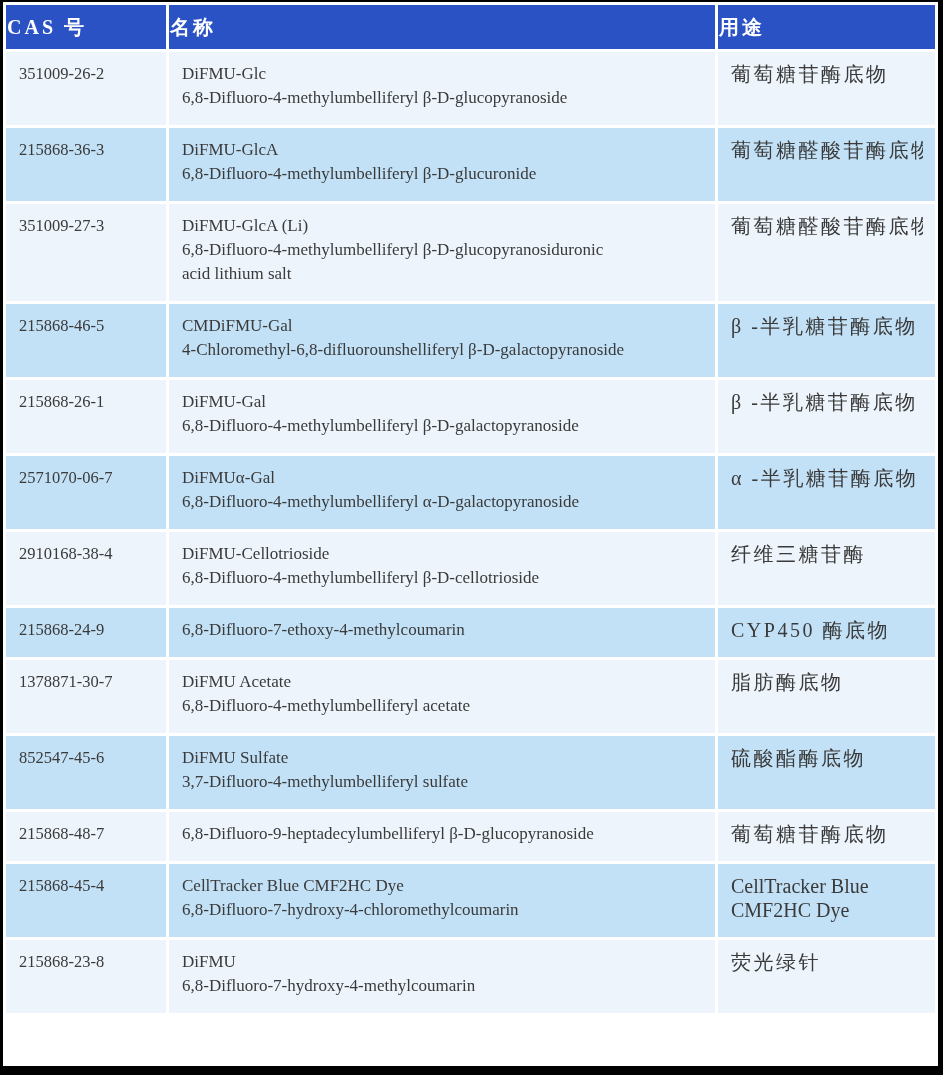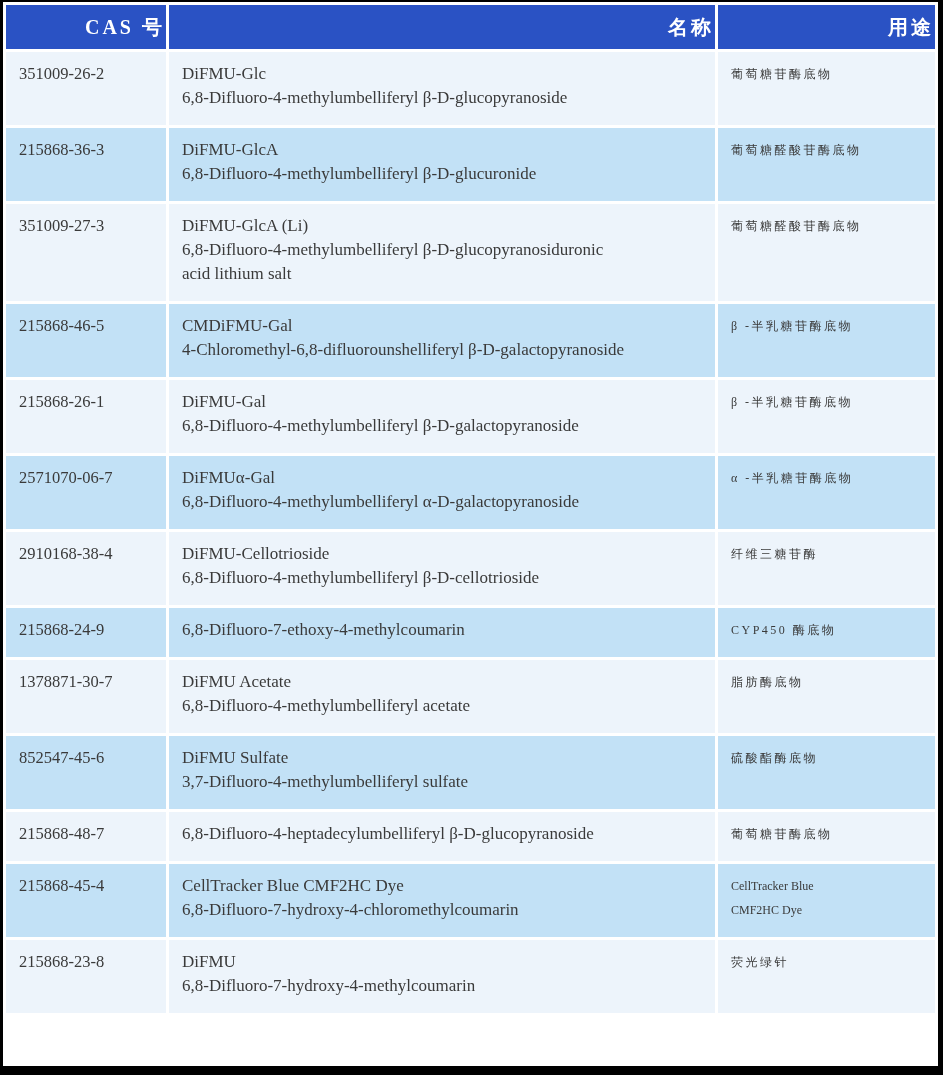--- a/index.html
+++ b/index.html
@@ -15,32 +15,32 @@
     border-collapse:separate;border-spacing:3px;
     background:#ffffff;table-layout:fixed;
   }
   col.c-cas{width:160px;}
   col.c-name{width:546px;}
   th{
     background:var(--header-bg,#2a52c4);
     color:var(--header-text,#fff);
     font-size:20px;font-weight:bold;
     height:42px;letter-spacing:3px;
-    text-align:right;vertical-align:middle;
+    text-align:left;vertical-align:middle;
   }
   td{
     vertical-align:top;
     padding:10px 12px 15px 13px;
     font-size:17px;line-height:24px;
     color:var(--text,#3a3a3a);
   }
   tbody tr:nth-child(odd) td{background:var(--row-light,#edf4fb);}
   tbody tr:nth-child(even) td{background:var(--row-highlight,#c2e1f6);}
   td.cas-cell{font-size:16.5px;}
-  td.use-cell{font-size:12px;margin-left:30px;}
+  td.use-cell{font-size:20px;margin-left:30px;}
   .use-line.cjk{letter-spacing:2.5px;}
   .name-line,.use-line{white-space:nowrap;overflow:hidden;}
 </style>
 </head>
 <body>
 
 <div class="frame">
   <table class="cas-table">
     <colgroup>
       <col class="c-cas">
@@ -151,21 +151,21 @@
             <div class="name-line">DiFMU Sulfate</div>
             <div class="name-line">3,7-Difluoro-4-methylumbelliferyl sulfate</div>
           </td>
           <td class="use-cell">
             <div class="use-line cjk">硫酸酯酶底物</div>
           </td>
         </tr>
         <tr>
           <td class="cas-cell">215868-48-7</td>
           <td class="name-cell">
-            <div class="name-line">6,8-Difluoro-4-heptadecylumbelliferyl β-D-glucopyranoside</div>
+            <div class="name-line">6,8-Difluoro-9-heptadecylumbelliferyl β-D-glucopyranoside</div>
           </td>
           <td class="use-cell">
             <div class="use-line cjk">葡萄糖苷酶底物</div>
           </td>
         </tr>
         <tr>
           <td class="cas-cell">215868-45-4</td>
           <td class="name-cell">
             <div class="name-line">CellTracker Blue CMF2HC Dye</div>
             <div class="name-line">6,8-Difluoro-7-hydroxy-4-chloromethylcoumarin</div>

